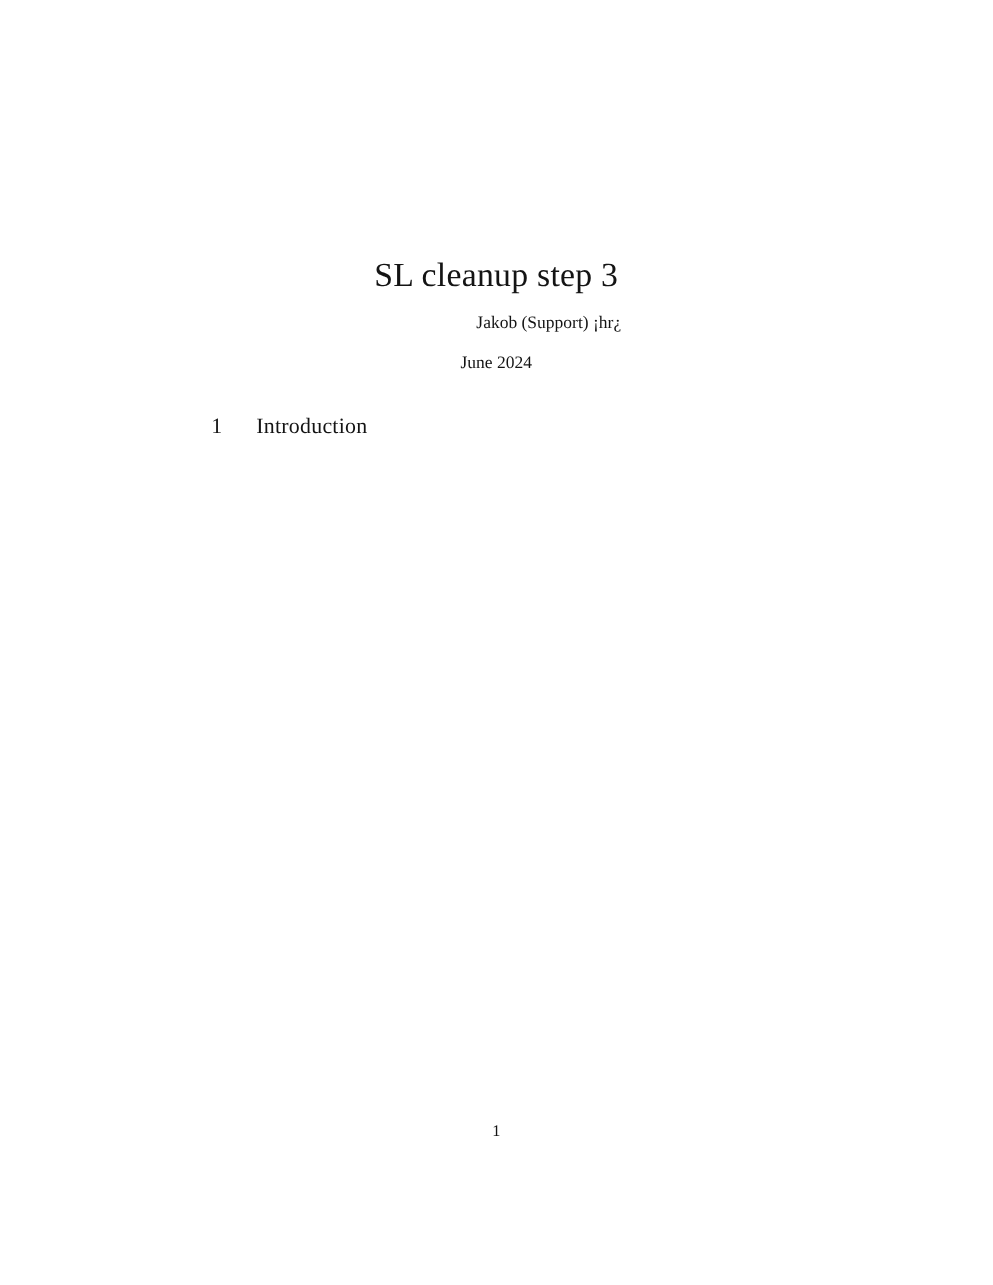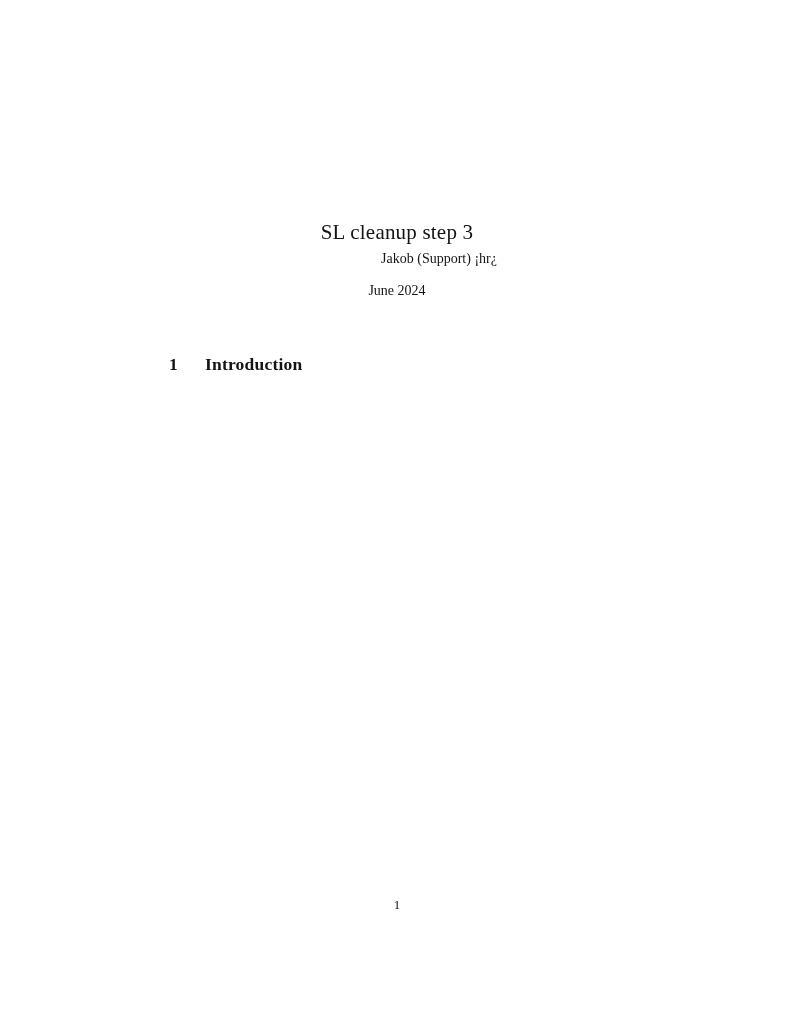--- a/index.html
+++ b/index.html
@@ -15,25 +15,25 @@
     color: #141414;
   }
   .page {
     position: relative;
     width: 794px;
     height: 1028px;
     background: #ffffff;
   }
   .doc-title {
     position: absolute;
-    top: 220px;
+    top: 204px;
     left: 0;
     width: 100%;
     text-align: center;
-    font-size: 21px;
+    font-size: 27px;
     line-height: 1.2;
     letter-spacing: 0.2px;
   }
   .doc-author {
     position: absolute;
     top: 251px;
     left: 0;
     width: 100%;
     text-align: center;
     font-size: 14px;
@@ -44,24 +44,24 @@
     position: absolute;
     top: 283px;
     left: 0;
     width: 100%;
     text-align: center;
     font-size: 14px;
     line-height: 1.2;
   }
   .section-heading {
     position: absolute;
-    top: 354px;
+    top: 330px;
     left: 169px;
     font-size: 17.5px;
-    font-weight: bold;
+    font-weight: normal;
     line-height: 1.2;
     letter-spacing: 0.2px;
   }
   .sec-num {
     display: inline-block;
     min-width: 36px;
   }
   .page-number {
     position: absolute;
     top: 897px;

